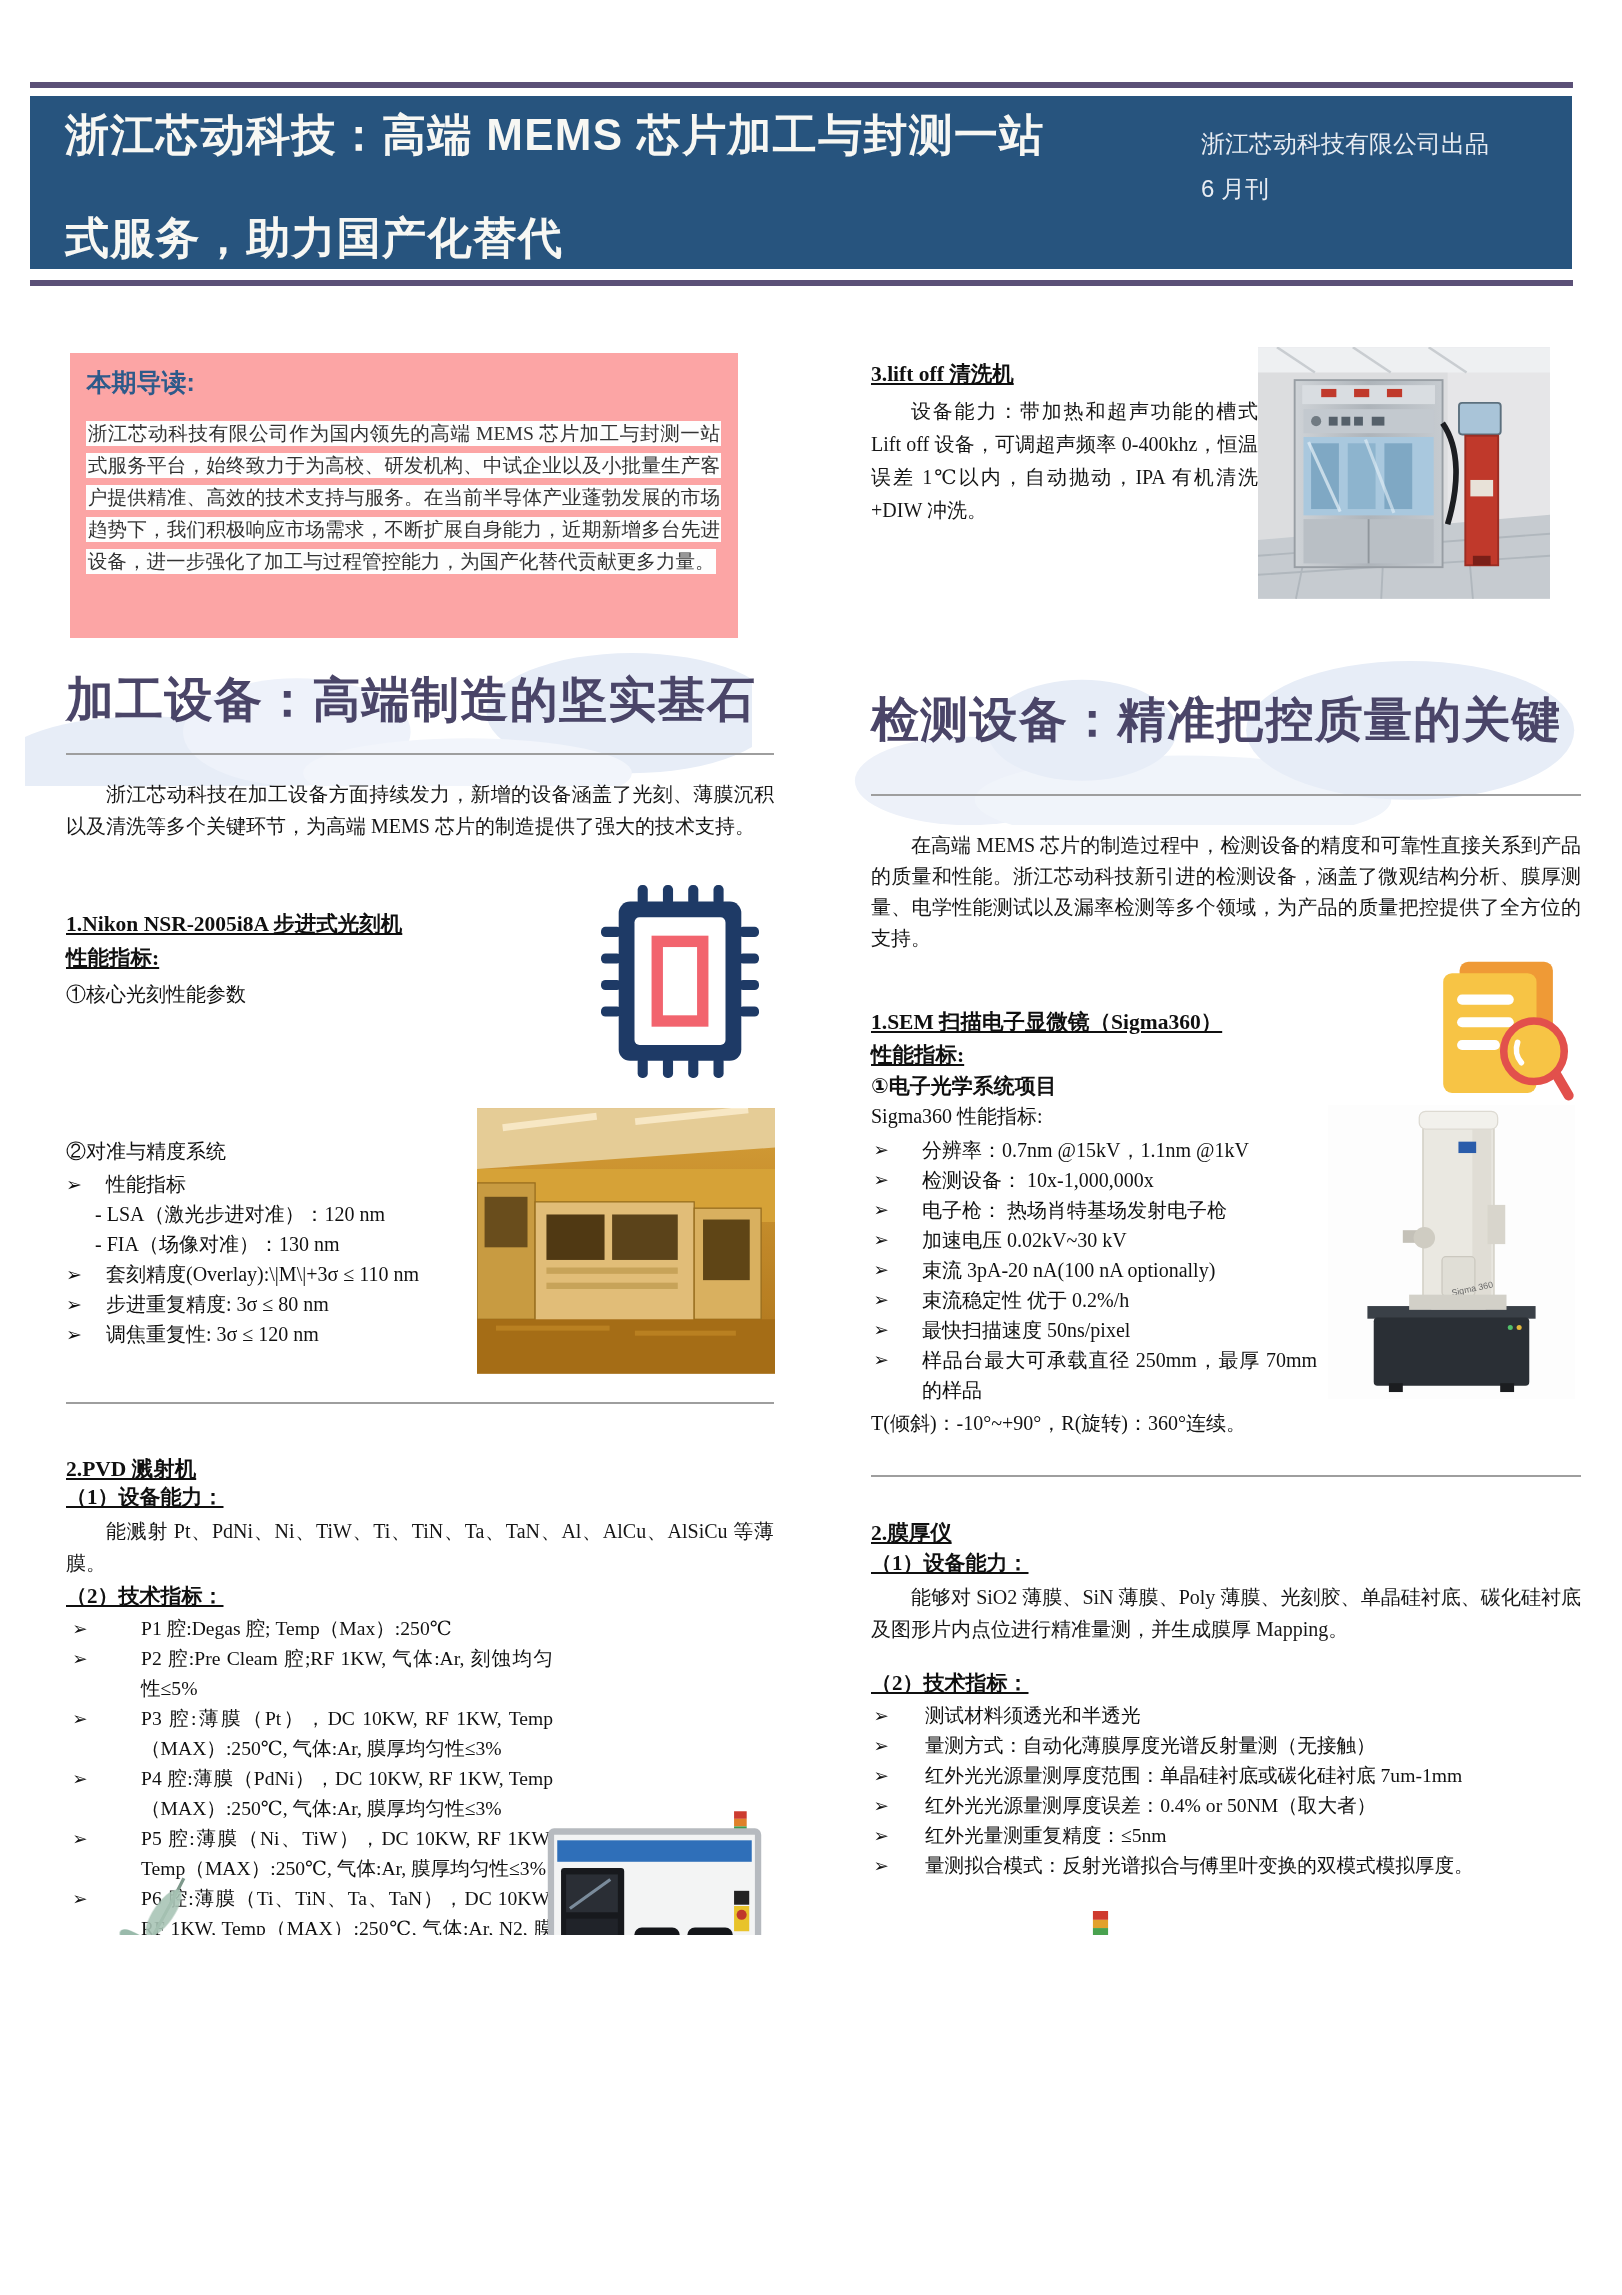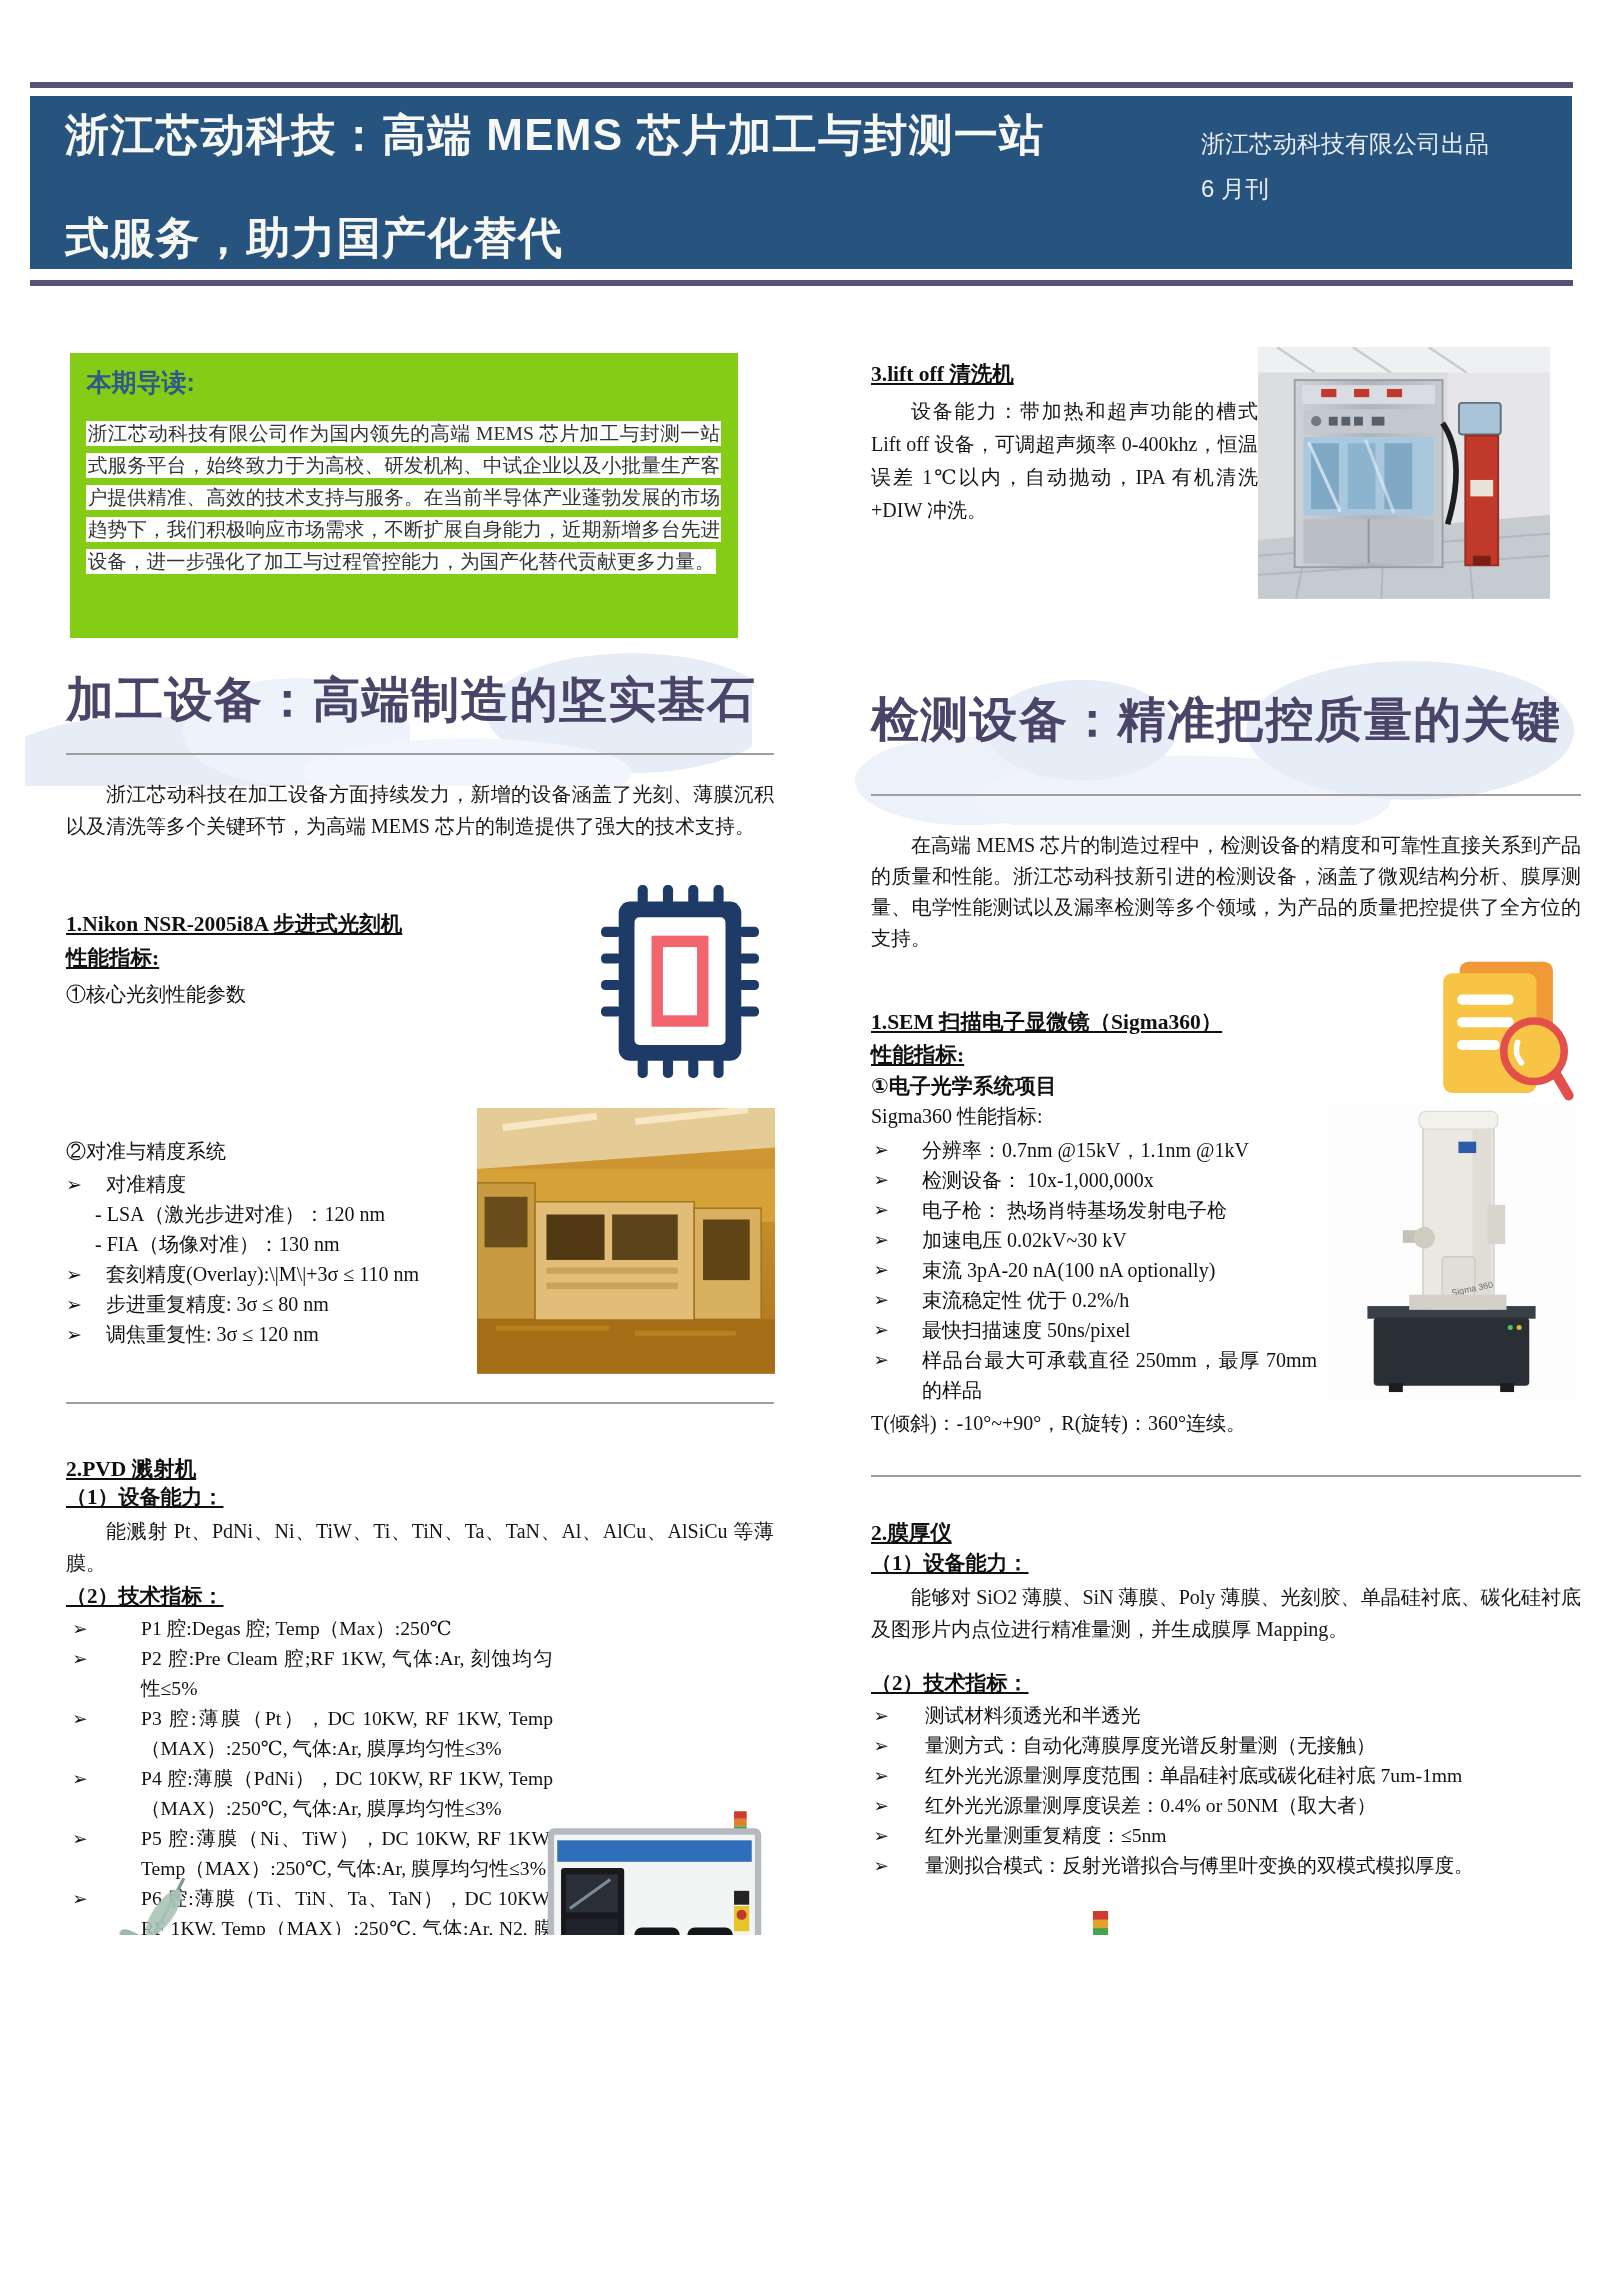--- a/index.html
+++ b/index.html
@@ -10,21 +10,21 @@
   
   #bar-top{left:30px;top:82px;width:1543px;height:5.7px;background:#5B5077;}
   #bar-bottom{left:30px;top:280px;width:1543px;height:5.7px;background:#5B5077;}
   #header-box{left:30px;top:96px;width:1542px;height:173px;background:#27547E;}
   #header-box .ht{position:absolute;left:35px;color:#F7F7F3;font-weight:bold;font-size:44px;
                   letter-spacing:1.3px;white-space:nowrap;}
   #ht1{top:10px;} #ht2{top:113px;}
   #pub{position:absolute;left:1171px;top:32px;font-size:24px;color:#E9EDF3;white-space:nowrap;}
   #issue{position:absolute;left:1171px;top:77px;font-size:24px;color:#E9EDF3;}
   
-  #intro-box{left:70px;top:353px;width:668px;height:285px;background:#84cc16;}
+  #intro-box{left:70px;top:353px;width:668px;height:285px;background:#fca5a5;}
   #intro-title{position:absolute;left:16.4px;top:12.6px;font-size:25px;font-weight:bold;color:#2D5A8A;}
   #intro-body{position:absolute;left:16.4px;top:65px;width:635px;font-size:19.6px;line-height:32px;
               color:#333;text-align:justify;text-indent:0;}
   .hl{background:#FEFEFE;-webkit-box-decoration-break:clone;box-decoration-break:clone;padding:1.9px 1.3px;}
   
   .sec-title{font-weight:bold;font-size:48px;color:#4A4568;letter-spacing:1.3px;white-space:nowrap;}
   #sec1-title{left:66px;top:668px;}
   #sec2-title{left:871px;top:688px;text-align:center;}
   .rule{height:1.9px;background:#9E9E9E;}
   #rule1{left:66px;top:753px;width:708px;}
@@ -115,21 +115,21 @@
   <div class="abs rule" id="rule1"></div>
   <div class="abs para ind" id="sec1-intro">浙江芯动科技在加工设备方面持续发力，新增的设备涵盖了光刻、薄膜沉积以及清洗等多个关键环节，为高端 MEMS 芯片的制造提供了强大的技术支持。</div>
 
   <div class="abs blk-title" id="litho-title">1.Nikon NSR-2005i8A 步进式光刻机</div>
   <div class="abs blk-title" id="litho-sub">性能指标:</div>
   <div class="abs" id="litho-g1">①核心光刻性能参数</div>
   <div class="abs" id="litho-g2">②对准与精度系统</div>
   <div class="abs" id="litho-align">
     <div class="arrow-line">
       <span class="mk">➢</span>
-      <span>对准精度</span>
+      <span>性能指标</span>
     </div>
     <div class="dash">- LSA（激光步进对准）：120 nm</div>
     <div class="dash">- FIA（场像对准）：130 nm</div>
     <div class="arrow-line">
       <span class="mk">➢</span>
       <span>套刻精度(Overlay):\|M\|+3σ ≤ 110 nm</span>
     </div>
     <div class="arrow-line">
       <span class="mk">➢</span>
       <span>步进重复精度: 3σ ≤ 80 nm</span>

